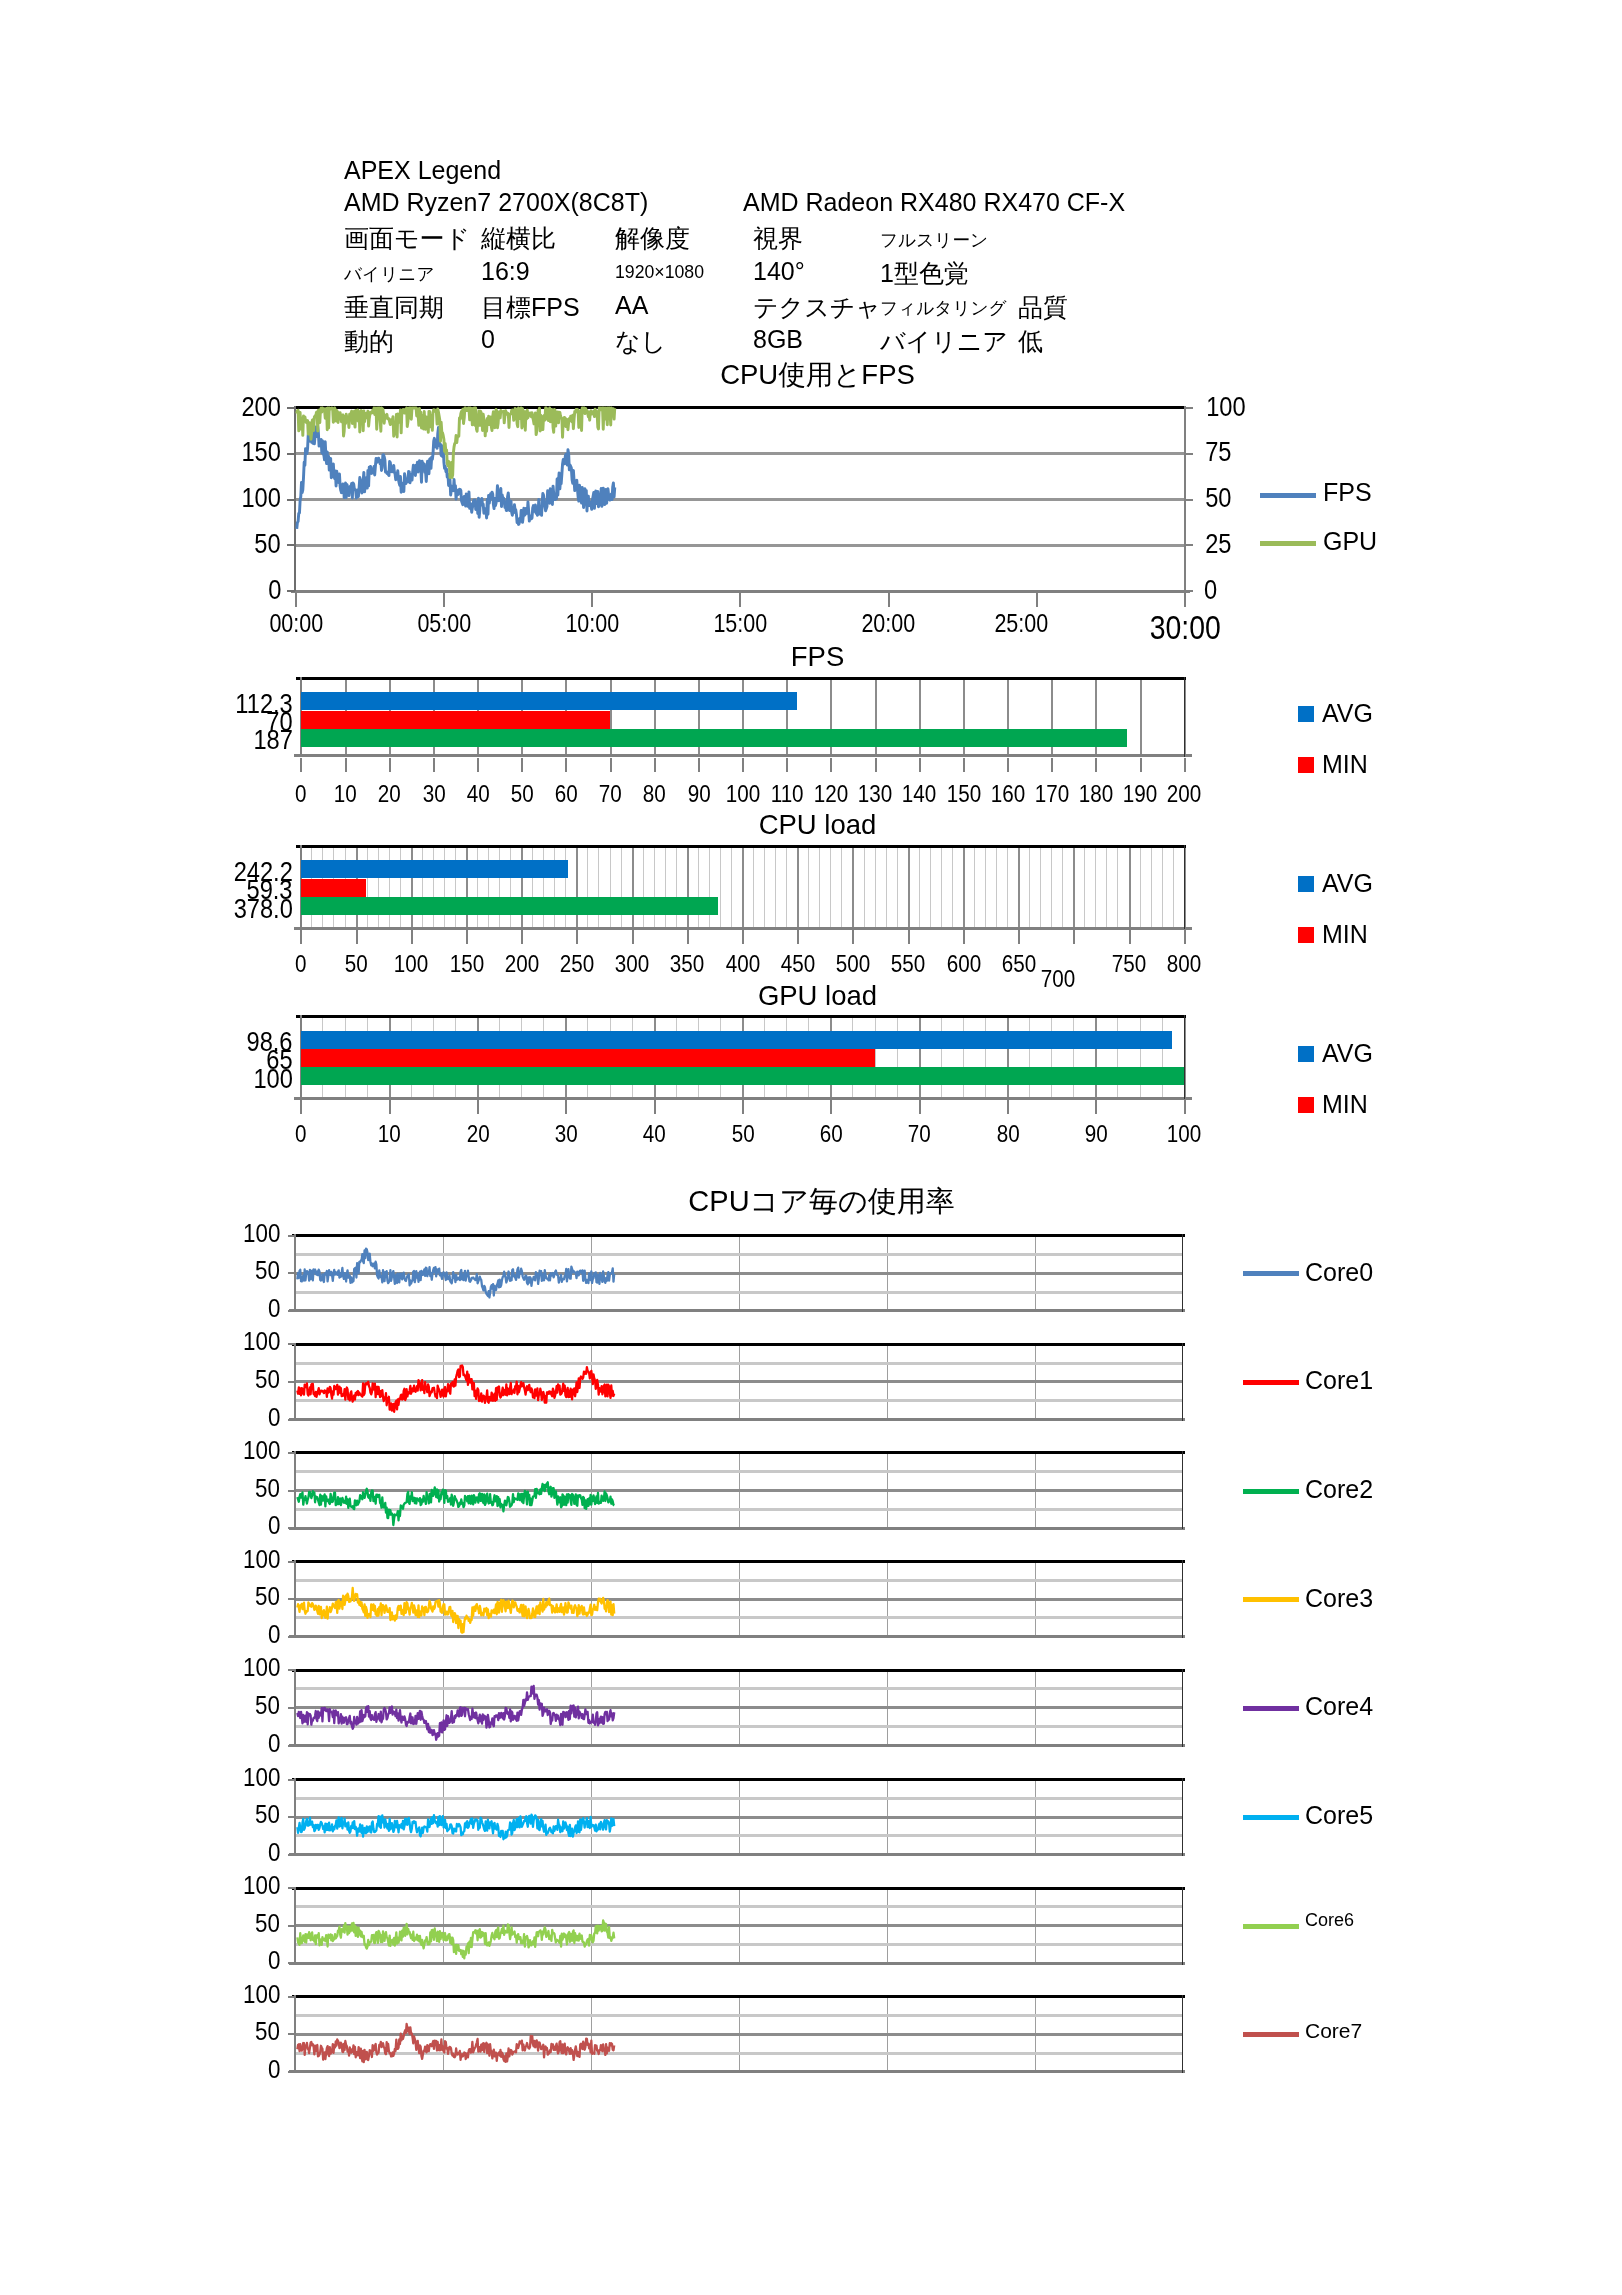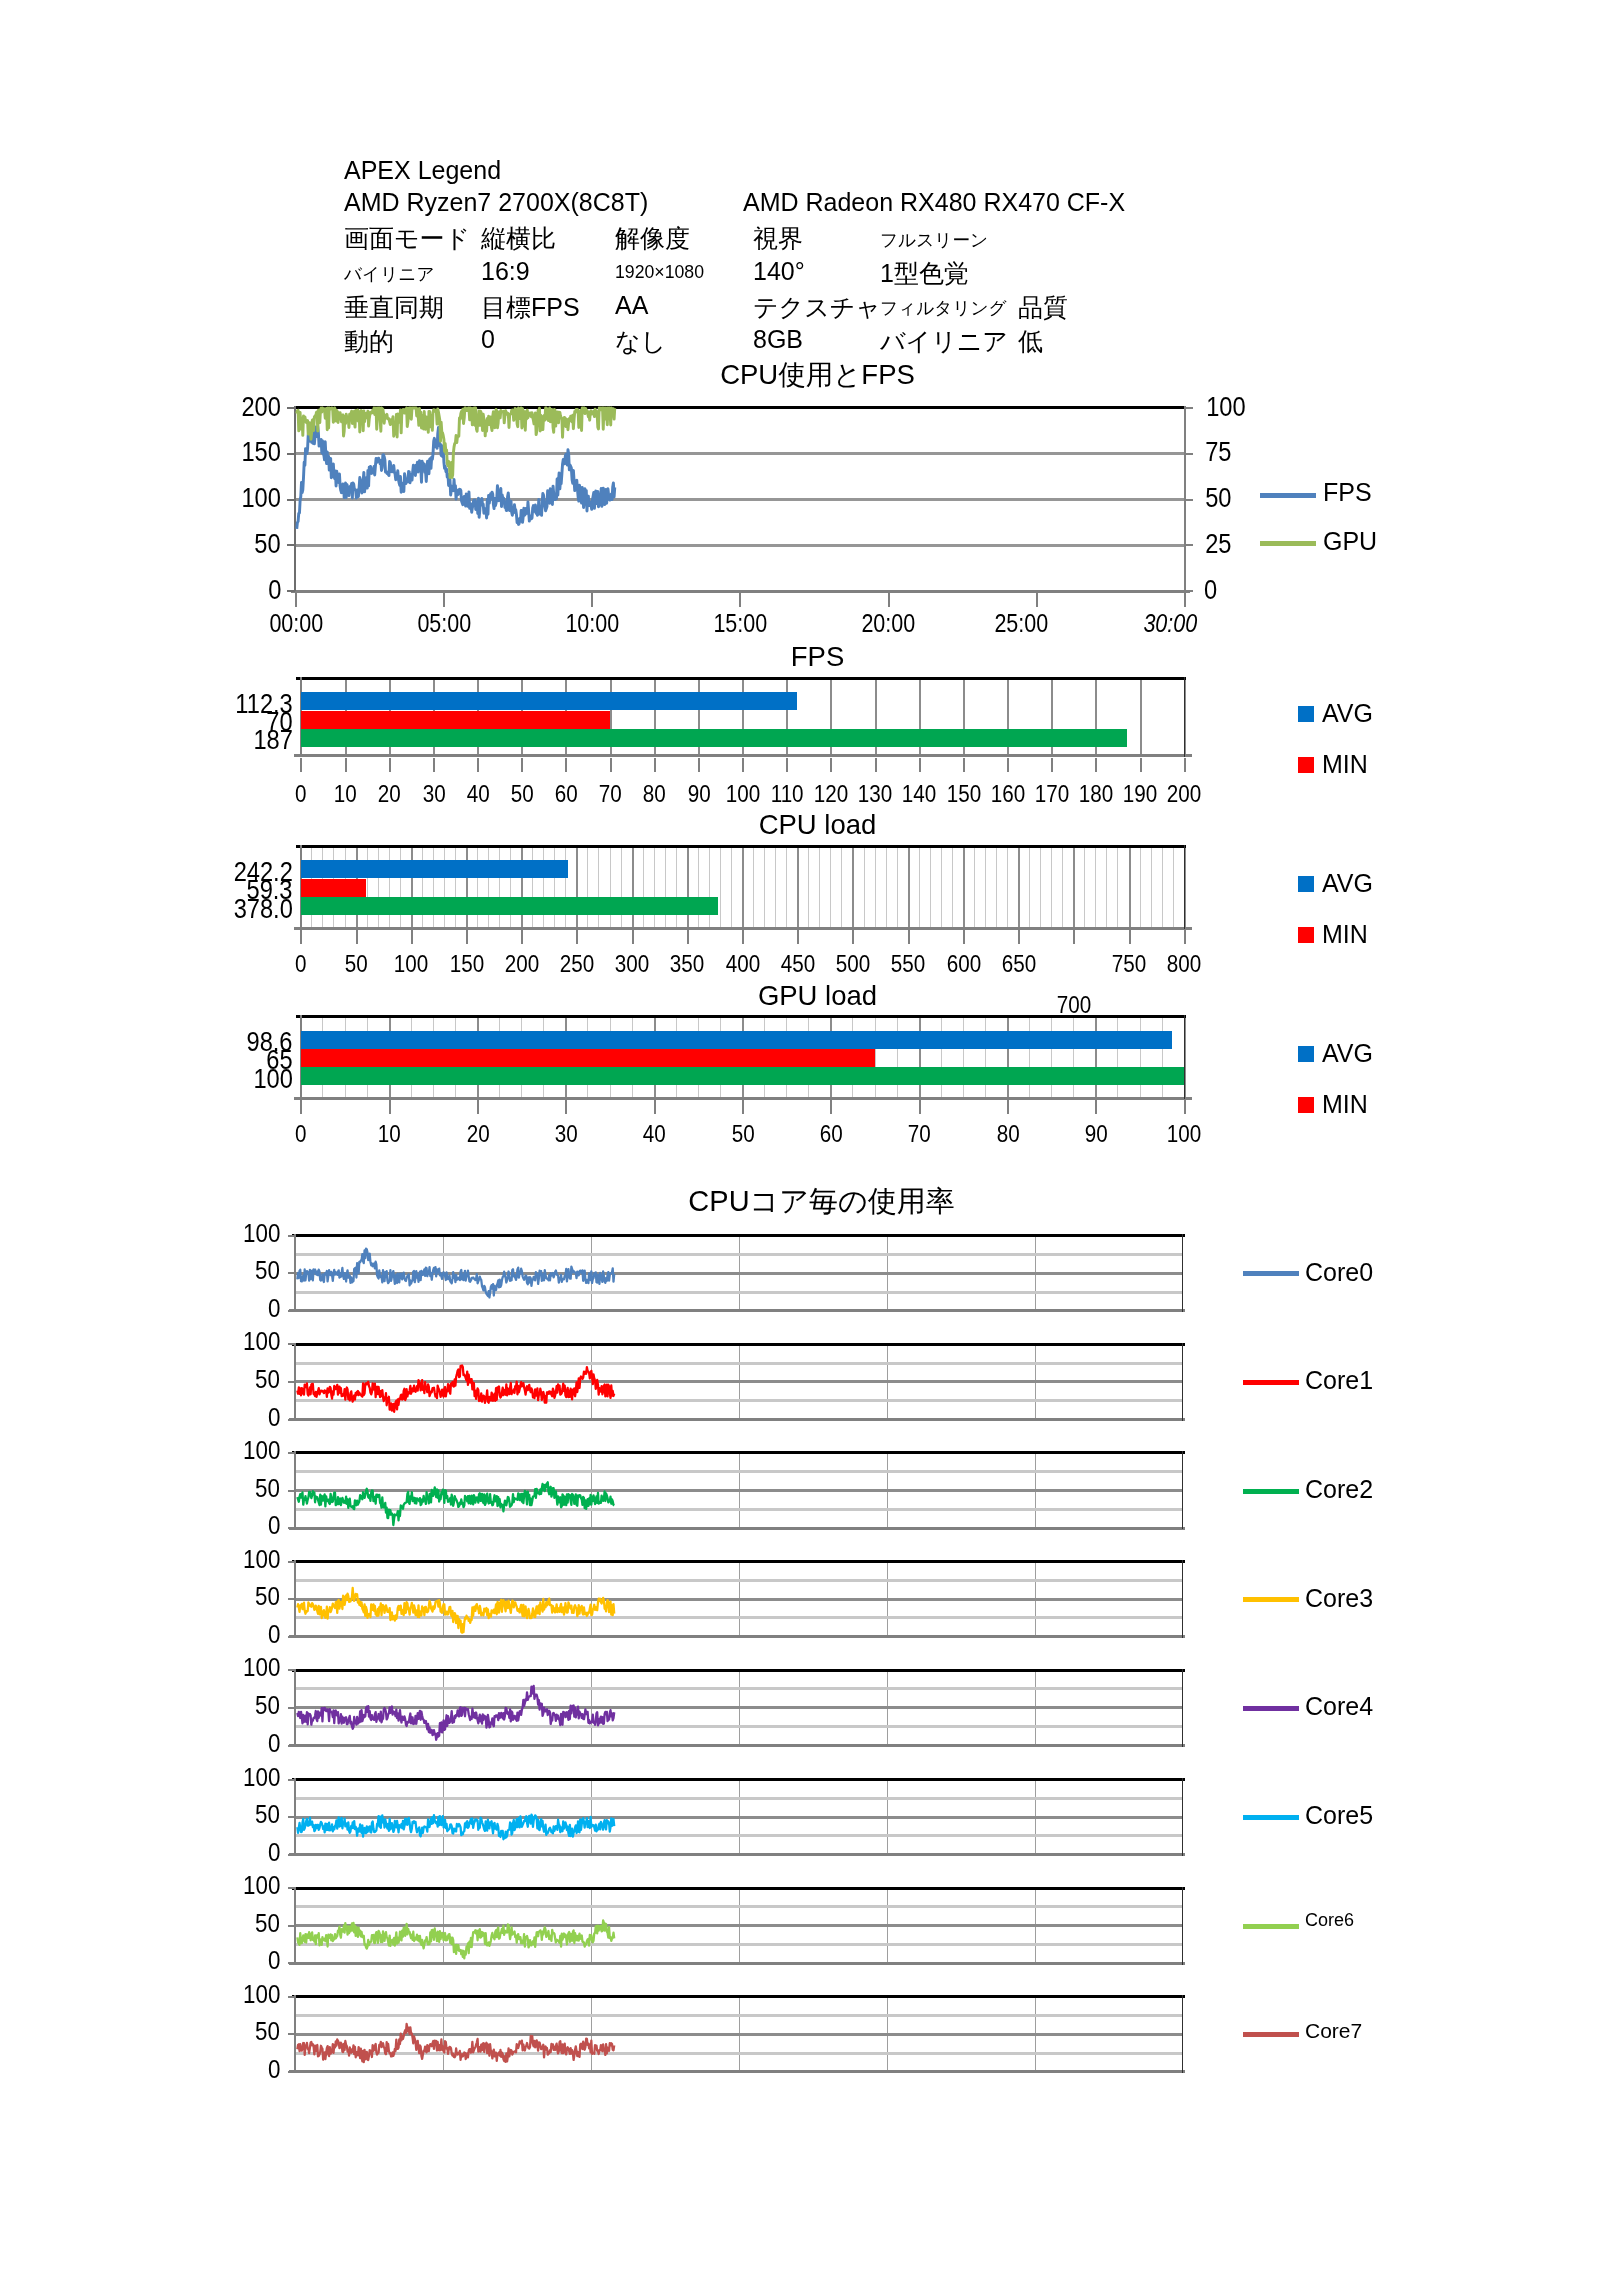--- a/index.html
+++ b/index.html
@@ -79,21 +79,21 @@
       <div class="txt" style="left: 1203px; top: 436px; font-size: 27.5px; width: 79px; text-align: left;"><span class="num">75</span></div>
       <div class="txt" style="left: 1203px; top: 482px; font-size: 27.5px; width: 79px; text-align: left;"><span class="num">50</span></div>
       <div class="txt" style="left: 1203px; top: 528px; font-size: 27.5px; width: 79px; text-align: left;"><span class="num">25</span></div>
       <div class="txt" style="left: 1203px; top: 574px; font-size: 27.5px; width: 79px; text-align: left;"><span class="num">0</span></div>
       <div class="txt" style="left: 250px; top: 609px; font-size: 25px; width: 92px; text-align: center;"><span class="num">00:00</span></div>
       <div class="txt" style="left: 398px; top: 609px; font-size: 25px; width: 92px; text-align: center;"><span class="num">05:00</span></div>
       <div class="txt" style="left: 546px; top: 609px; font-size: 25px; width: 92px; text-align: center;"><span class="num">10:00</span></div>
       <div class="txt" style="left: 694px; top: 609px; font-size: 25px; width: 92px; text-align: center;"><span class="num">15:00</span></div>
       <div class="txt" style="left: 842px; top: 609px; font-size: 25px; width: 92px; text-align: center;"><span class="num">20:00</span></div>
       <div class="txt" style="left: 990px; top: 609px; font-size: 25px; width: 92px; "><span class="num">25:00</span></div>
-      <div class="txt" style="left: 1139px; top: 609px; font-size: 25px; width: 92px;  font-style: italic;"><span class="num">30:00</span></div>
+      <div class="txt" style="left: 1139px; top: 609px; font-size: 33px; width: 92px; text-align: center;"><span class="num">30:00</span></div>
       <div class="hline" style="left: 1260px; top: 493px; width: 56px; height: 4.6px; background: rgb(79, 129, 189);"></div>
       <div class="txt" style="left: 1323px; top: 478px; font-size: 25px;"><span class="">FPS</span></div>
       <div class="hline" style="left: 1260px; top: 541px; width: 56px; height: 4.6px; background: rgb(155, 187, 89);"></div>
       <div class="txt" style="left: 1323px; top: 527px; font-size: 25px;"><span class="">GPU</span></div>
       <svg width="889" height="183" style="left: 296px; top: 408px;" viewBox="0 0 1358 280">
         <polyline points="0.0,184.8 1.0,175.2 2.1,173.6 3.1,161.1 4.2,160.7 5.2,141.2 6.2,135.6 7.3,113.9 8.3,129.5 9.3,125.4 10.4,106.0 11.4,83.1 12.5,87.6 13.5,62.2 14.5,66.5 15.6,69.7 16.6,62.2 17.6,41.1 18.7,51.2 19.7,46.1 20.8,27.7 21.8,44.7 22.8,52.5 23.9,33.2 24.9,54.1 25.9,36.3 27.0,54.9 28.0,42.6 29.1,28.9 30.1,43.7 31.1,33.9 32.2,28.6 33.2,39.0 34.2,58.3 35.3,55.9 36.3,57.5 37.4,48.1 38.4,68.5 39.4,50.0 40.5,70.5 41.5,71.9 42.5,79.4 43.6,51.6 44.6,72.4 45.7,85.0 46.7,67.2 47.7,84.8 48.8,73.9 49.8,95.0 50.8,89.3 51.9,77.1 52.9,106.6 54.0,105.1 55.0,95.8 56.0,85.6 57.1,104.3 58.1,108.1 59.1,96.3 60.2,119.3 61.2,96.8 62.3,105.2 63.3,108.4 64.3,114.0 65.4,101.1 66.4,119.7 67.4,126.1 68.5,129.6 69.5,125.1 70.6,116.1 71.6,117.7 72.6,137.1 73.7,136.8 74.7,114.7 75.7,137.0 76.8,117.0 77.8,119.7 78.9,122.2 79.9,134.0 80.9,122.3 82.0,119.8 83.0,120.0 84.0,115.7 85.1,137.6 86.1,114.6 87.2,116.7 88.2,123.8 89.2,124.5 90.3,126.7 91.3,137.7 92.3,131.4 93.4,125.2 94.4,135.3 95.5,121.5 96.5,106.4 97.5,110.2 98.6,118.0 99.6,130.0 100.6,128.4 101.7,110.6 102.7,98.6 103.8,128.2 104.8,116.7 105.8,107.0 106.9,111.1 107.9,122.6 108.9,95.7 110.0,119.2 111.0,90.5 112.1,98.6 113.1,89.3 114.1,100.2 115.2,99.8 116.2,93.1 117.2,99.0 118.3,89.6 119.3,102.4 120.4,88.7 121.4,77.3 122.4,83.5 123.5,77.7 124.5,77.2 125.5,76.8 126.6,82.2 127.6,85.4 128.7,80.3 129.7,95.6 130.7,91.6 131.8,71.8 132.8,71.5 133.8,74.4 134.9,79.6 135.9,98.1 137.0,97.1 138.0,100.0 139.0,100.5 140.1,101.6 141.1,103.4 142.1,81.8 143.2,83.5 144.2,91.2 145.3,97.4 146.3,92.7 147.3,97.6 148.4,87.8 149.4,97.5 150.4,100.5 151.5,109.7 152.5,104.6 153.6,102.5 154.6,96.0 155.6,109.3 156.7,114.8 157.7,118.5 158.7,104.9 159.8,128.8 160.8,127.6 161.9,117.5 162.9,114.8 163.9,127.8 165.0,100.5 166.0,106.6 167.0,115.5 168.1,111.5 169.1,112.9 170.2,112.9 171.2,97.1 172.2,97.7 173.3,114.4 174.3,106.5 175.3,101.2 176.4,110.2 177.4,97.8 178.5,87.4 179.5,93.5 180.5,90.1 181.6,103.2 182.6,87.6 183.6,90.5 184.7,82.9 185.7,97.8 186.8,92.0 187.8,80.8 188.8,82.6 189.9,92.2 190.9,113.5 191.9,81.5 193.0,86.6 194.0,90.5 195.1,85.6 196.1,98.5 197.1,97.1 198.2,112.4 199.2,94.1 200.2,81.4 201.3,88.2 202.3,100.6 203.4,78.5 204.4,77.3 205.4,92.4 206.5,75.2 207.5,78.6 208.5,70.4 209.6,50.6 210.6,46.4 211.7,59.3 212.7,51.6 213.7,49.9 214.8,61.6 215.8,39.4 216.9,29.8 217.9,44.0 218.9,58.1 220.0,55.6 221.0,72.5 222.0,73.4 223.1,74.0 224.1,57.6 225.2,83.3 226.2,92.3 227.2,89.4 228.3,97.4 229.3,93.6 230.3,105.6 231.4,101.2 232.4,118.5 233.5,106.3 234.5,110.1 235.5,133.1 236.6,124.9 237.6,119.9 238.6,125.7 239.7,126.5 240.7,109.5 241.8,125.1 242.8,118.7 243.8,139.4 244.9,128.2 245.9,125.7 246.9,132.4 248.0,125.5 249.0,124.4 250.1,124.5 251.1,126.1 252.1,142.1 253.2,145.2 254.2,147.9 255.2,139.5 256.3,135.4 257.3,142.6 258.4,150.0 259.4,131.5 260.4,147.6 261.5,150.1 262.5,149.2 263.5,128.3 264.6,153.5 265.6,146.9 266.7,146.9 267.7,159.5 268.7,152.8 269.8,147.1 270.8,141.0 271.8,147.3 272.9,140.8 273.9,155.2 275.0,145.0 276.0,143.4 277.0,161.4 278.1,138.2 279.1,167.2 280.1,156.5 281.2,141.1 282.2,148.6 283.3,138.5 284.3,148.3 285.3,147.1 286.4,161.0 287.4,158.1 288.4,157.8 289.5,153.6 290.5,168.3 291.6,139.7 292.6,162.6 293.6,133.7 294.7,145.4 295.7,136.4 296.7,131.2 297.8,138.3 298.8,128.7 299.9,131.6 300.9,147.2 301.9,153.9 303.0,138.3 304.0,149.2 305.0,145.5 306.1,138.3 307.1,118.9 308.2,130.6 309.2,141.8 310.2,137.5 311.3,135.6 312.3,123.2 313.3,150.8 314.4,133.2 315.4,138.8 316.5,137.9 317.5,140.4 318.5,152.2 319.6,144.6 320.6,156.8 321.6,156.8 322.7,134.9 323.7,129.9 324.8,144.6 325.8,157.0 326.8,148.9 327.9,142.6 328.9,159.9 329.9,164.1 331.0,157.1 332.0,159.9 333.1,148.1 334.1,155.9 335.1,155.8 336.2,163.3 337.2,175.2 338.2,170.2 339.3,178.1 340.3,177.0 341.4,168.5 342.4,173.2 343.4,156.6 344.5,157.0 345.5,174.9 346.5,166.4 347.6,153.2 348.6,164.1 349.7,162.8 350.7,153.6 351.7,155.3 352.8,161.2 353.8,143.7 354.8,156.5 355.9,173.1 356.9,164.7 358.0,165.6 359.0,169.5 360.0,168.2 361.1,152.9 362.1,149.3 363.1,151.0 364.2,158.2 365.2,148.5 366.3,161.2 367.3,157.0 368.3,164.1 369.4,159.0 370.4,139.9 371.4,162.4 372.5,158.3 373.5,157.8 374.6,164.2 375.6,143.4 376.6,130.8 377.7,133.6 378.7,143.5 379.7,150.7 380.8,157.3 381.8,154.3 382.9,150.7 383.9,126.6 384.9,140.7 386.0,132.5 387.0,145.6 388.0,123.6 389.1,141.7 390.1,132.1 391.2,147.6 392.2,119.5 393.2,131.2 394.3,131.2 395.3,140.2 396.3,131.5 397.4,138.9 398.4,108.6 399.5,133.3 400.5,112.3 401.5,99.3 402.6,123.6 403.6,110.1 404.6,115.6 405.7,100.9 406.7,86.1 407.8,78.8 408.8,82.2 409.8,85.4 410.9,73.9 411.9,70.9 412.9,81.1 414.0,87.2 415.0,63.8 416.1,70.6 417.1,94.6 418.1,87.0 419.2,89.3 420.2,91.9 421.3,109.7 422.3,115.2 423.3,95.4 424.4,112.0 425.4,126.3 426.4,113.4 427.5,111.2 428.5,110.6 429.6,125.1 430.6,136.6 431.6,142.5 432.7,118.1 433.7,141.4 434.7,132.9 435.8,145.4 436.8,121.6 437.9,130.1 438.9,152.2 439.9,143.4 441.0,123.5 442.0,146.5 443.0,126.1 444.1,157.6 445.1,137.5 446.2,134.9 447.2,149.4 448.2,143.4 449.3,149.1 450.3,148.5 451.3,155.0 452.4,140.9 453.4,135.3 454.5,129.3 455.5,153.6 456.5,141.1 457.6,126.9 458.6,138.8 459.6,146.1 460.7,127.9 461.7,151.0 462.8,148.0 463.8,144.6 464.8,138.7 465.9,123.0 466.9,150.5 467.9,133.0 469.0,122.8 470.0,129.4 471.1,147.8 472.1,142.7 473.1,124.7 474.2,145.6 475.2,135.5 476.2,123.6 477.3,134.5 478.3,138.6 479.4,140.8 480.4,134.4 481.4,131.6 482.5,139.9 483.5,120.8 484.5,114.6 485.6,135.9 486.6,121.4" fill="none" stroke="#4F81BD" stroke-width="4.5" stroke-linejoin="round"></polyline>
         <polyline points="0.0,8.6 1.0,3.9 2.1,3.5 3.1,35.0 4.2,10.9 5.2,6.8 6.2,32.2 7.3,15.9 8.3,15.1 9.3,41.9 10.4,12.1 11.4,19.2 12.5,13.5 13.5,18.9 14.5,22.0 15.6,21.7 16.6,19.3 17.6,39.9 18.7,39.5 19.7,22.7 20.8,30.1 21.8,47.7 22.8,37.3 23.9,18.5 24.9,17.6 25.9,34.3 27.0,13.8 28.0,12.1 29.1,13.3 30.1,6.9 31.1,5.8 32.2,35.1 33.2,3.5 34.2,22.2 35.3,22.3 36.3,2.8 37.4,0.0 38.4,6.2 39.4,0.0 40.5,1.5 41.5,1.7 42.5,1.3 43.6,15.7 44.6,11.2 45.7,0.6 46.7,33.3 47.7,0.0 48.8,30.4 49.8,0.0 50.8,1.9 51.9,1.1 52.9,0.3 54.0,0.0 55.0,1.3 56.0,21.8 57.1,19.3 58.1,0.0 59.1,3.2 60.2,19.8 61.2,3.6 62.3,5.8 63.3,22.1 64.3,7.1 65.4,16.5 66.4,7.4 67.4,13.8 68.5,20.9 69.5,11.3 70.6,10.5 71.6,42.9 72.6,35.6 73.7,12.4 74.7,23.6 75.7,9.7 76.8,15.0 77.8,13.7 78.9,18.1 79.9,29.8 80.9,9.7 82.0,13.3 83.0,9.7 84.0,4.9 85.1,23.7 86.1,5.9 87.2,5.5 88.2,19.1 89.2,29.2 90.3,3.6 91.3,18.9 92.3,5.1 93.4,3.0 94.4,20.2 95.5,6.8 96.5,36.6 97.5,5.2 98.6,3.9 99.6,17.4 100.6,8.1 101.7,34.8 102.7,4.5 103.8,20.7 104.8,7.8 105.8,10.1 106.9,15.1 107.9,9.5 108.9,4.8 110.0,27.7 111.0,16.5 112.1,8.8 113.1,6.5 114.1,6.3 115.2,7.6 116.2,3.6 117.2,4.8 118.3,0.0 119.3,9.9 120.4,1.9 121.4,0.0 122.4,32.5 123.5,9.3 124.5,0.0 125.5,15.4 126.6,0.0 127.6,18.4 128.7,35.5 129.7,0.0 130.7,0.6 131.8,1.9 132.8,8.3 133.8,23.3 134.9,11.1 135.9,13.2 137.0,11.1 138.0,9.8 139.0,16.4 140.1,16.4 141.1,16.3 142.1,20.8 143.2,25.4 144.2,20.2 145.3,17.7 146.3,19.1 147.3,13.4 148.4,43.1 149.4,33.8 150.4,21.1 151.5,39.8 152.5,10.0 153.6,44.3 154.6,9.2 155.6,12.4 156.7,11.0 157.7,21.8 158.7,2.9 159.8,38.1 160.8,7.2 161.9,3.0 162.9,2.3 163.9,5.2 165.0,7.8 166.0,2.2 167.0,6.2 168.1,0.0 169.1,28.3 170.2,20.5 171.2,0.3 172.2,15.2 173.3,0.0 174.3,0.0 175.3,17.2 176.4,0.0 177.4,0.0 178.5,0.0 179.5,0.0 180.5,0.0 181.6,0.0 182.6,0.0 183.6,12.1 184.7,1.3 185.7,10.1 186.8,26.5 187.8,0.9 188.8,12.9 189.9,6.6 190.9,30.5 191.9,18.6 193.0,11.1 194.0,32.1 195.1,5.4 196.1,24.9 197.1,32.5 198.2,13.6 199.2,18.9 200.2,22.2 201.3,37.2 202.3,5.2 203.4,5.4 204.4,28.6 205.4,10.8 206.5,12.5 207.5,34.2 208.5,6.6 209.6,2.7 210.6,5.3 211.7,3.3 212.7,3.7 213.7,6.6 214.8,24.7 215.8,1.6 216.9,6.5 217.9,12.1 218.9,18.3 220.0,50.9 221.0,21.8 222.0,36.7 223.1,38.1 224.1,42.0 225.2,48.3 226.2,66.4 227.2,54.3 228.3,69.9 229.3,64.3 230.3,85.0 231.4,88.6 232.4,81.7 233.5,85.5 234.5,106.4 235.5,86.1 236.6,83.4 237.6,106.4 238.6,102.4 239.7,68.6 240.7,59.5 241.8,54.0 242.8,53.7 243.8,42.1 244.9,52.9 245.9,44.1 246.9,42.6 248.0,43.1 249.0,15.3 250.1,17.1 251.1,8.8 252.1,5.2 253.2,14.4 254.2,1.7 255.2,23.7 256.3,15.0 257.3,0.0 258.4,0.0 259.4,4.0 260.4,3.9 261.5,3.8 262.5,0.0 263.5,0.0 264.6,18.2 265.6,0.0 266.7,17.5 267.7,1.1 268.7,25.8 269.8,0.9 270.8,24.1 271.8,0.0 272.9,26.5 273.9,0.0 275.0,32.3 276.0,35.6 277.0,16.6 278.1,16.5 279.1,4.6 280.1,26.6 281.2,4.8 282.2,7.0 283.3,15.3 284.3,34.4 285.3,9.7 286.4,17.1 287.4,20.0 288.4,42.6 289.5,19.8 290.5,35.6 291.6,15.9 292.6,25.6 293.6,12.7 294.7,25.4 295.7,16.0 296.7,14.0 297.8,29.2 298.8,34.5 299.9,12.9 300.9,5.7 301.9,11.5 303.0,30.1 304.0,10.1 305.0,2.4 306.1,5.2 307.1,30.3 308.2,22.9 309.2,6.0 310.2,6.5 311.3,15.1 312.3,3.8 313.3,5.6 314.4,5.9 315.4,5.5 316.5,5.1 317.5,22.7 318.5,11.6 319.6,4.0 320.6,7.5 321.6,9.6 322.7,7.9 323.7,8.8 324.8,29.8 325.8,10.9 326.8,9.3 327.9,8.9 328.9,3.7 329.9,3.2 331.0,5.1 332.0,18.9 333.1,14.6 334.1,0.7 335.1,1.2 336.2,8.6 337.2,24.4 338.2,28.6 339.3,0.0 340.3,2.7 341.4,16.2 342.4,8.8 343.4,0.0 344.5,30.7 345.5,1.2 346.5,5.6 347.6,27.7 348.6,6.0 349.7,34.0 350.7,5.5 351.7,16.7 352.8,3.3 353.8,14.9 354.8,10.2 355.9,9.9 356.9,7.5 358.0,10.8 359.0,13.5 360.0,7.1 361.1,14.0 362.1,18.7 363.1,24.3 364.2,15.4 365.2,7.5 366.3,40.7 367.3,35.6 368.3,19.8 369.4,3.4 370.4,6.7 371.4,0.2 372.5,35.1 373.5,11.2 374.6,33.1 375.6,30.3 376.6,33.0 377.7,12.5 378.7,11.3 379.7,18.6 380.8,0.0 381.8,0.0 382.9,2.2 383.9,16.8 384.9,19.0 386.0,6.2 387.0,0.0 388.0,20.9 389.1,5.0 390.1,2.3 391.2,7.5 392.2,29.8 393.2,37.2 394.3,2.4 395.3,3.5 396.3,27.6 397.4,9.8 398.4,11.1 399.5,6.0 400.5,22.6 401.5,9.7 402.6,6.7 403.6,12.1 404.6,15.7 405.7,16.1 406.7,44.8 407.8,18.2 408.8,14.9 409.8,14.4 410.9,15.7 411.9,28.4 412.9,21.3 414.0,17.7 415.0,33.2 416.1,21.1 417.1,16.1 418.1,19.6 419.2,12.6 420.2,17.2 421.3,21.4 422.3,11.2 423.3,31.6 424.4,16.4 425.4,5.4 426.4,6.7 427.5,2.3 428.5,5.1 429.6,2.3 430.6,5.5 431.6,29.7 432.7,24.9 433.7,24.5 434.7,3.3 435.8,34.5 436.8,0.0 437.9,0.0 438.9,5.8 439.9,0.0 441.0,8.5 442.0,0.6 443.0,3.4 444.1,3.6 445.1,7.6 446.2,13.3 447.2,6.4 448.2,18.6 449.3,6.2 450.3,4.2 451.3,9.3 452.4,8.6 453.4,7.3 454.5,5.0 455.5,13.2 456.5,1.7 457.6,8.1 458.6,5.0 459.6,8.8 460.7,29.3 461.7,32.0 462.8,0.0 463.8,2.2 464.8,0.0 465.9,2.6 466.9,0.0 467.9,0.0 469.0,32.6 470.0,0.0 471.1,17.1 472.1,1.8 473.1,0.0 474.2,10.1 475.2,25.5 476.2,0.0 477.3,3.5 478.3,0.0 479.4,4.3 480.4,26.0 481.4,0.0 482.5,1.1 483.5,5.8 484.5,1.2 485.6,16.9 486.6,0.3" fill="none" stroke="#9BBB59" stroke-width="4.5" stroke-linejoin="round"></polyline>
       </svg>
       <div class="txt" style="left: 294px; top: 641px; font-size: 27.5px; width: 1047px; text-align: center;"><span class="">FPS</span></div>
       <div class="vline" style="left: 300px; top: 678px; width: 1.6px; height: 78px; background: rgb(140, 140, 140);"></div>
@@ -289,21 +289,21 @@
       <div class="txt" style="left: 486px; top: 950px; font-size: 24px; width: 72px; text-align: center;"><span class="num">200</span></div>
       <div class="txt" style="left: 541px; top: 950px; font-size: 24px; width: 72px; text-align: center;"><span class="num">250</span></div>
       <div class="txt" style="left: 596px; top: 950px; font-size: 24px; width: 72px; text-align: center;"><span class="num">300</span></div>
       <div class="txt" style="left: 651px; top: 950px; font-size: 24px; width: 72px; text-align: center;"><span class="num">350</span></div>
       <div class="txt" style="left: 707px; top: 950px; font-size: 24px; width: 72px; text-align: center;"><span class="num">400</span></div>
       <div class="txt" style="left: 762px; top: 950px; font-size: 24px; width: 72px; text-align: center;"><span class="num">450</span></div>
       <div class="txt" style="left: 817px; top: 950px; font-size: 24px; width: 72px; text-align: center;"><span class="num">500</span></div>
       <div class="txt" style="left: 872px; top: 950px; font-size: 24px; width: 72px; text-align: center;"><span class="num">550</span></div>
       <div class="txt" style="left: 928px; top: 950px; font-size: 24px; width: 72px; text-align: center;"><span class="num">600</span></div>
       <div class="txt" style="left: 983px; top: 950px; font-size: 24px; width: 72px; text-align: center;"><span class="num">650</span></div>
-      <div class="txt" style="left: 1038px; top: 991px; font-size: 24px; width: 72px; text-align: center;"><span class="num">700</span></div>
+      <div class="txt" style="left: 1038px; top: 965px; font-size: 24px; width: 72px; text-align: left;"><span class="num">700</span></div>
       <div class="txt" style="left: 1093px; top: 950px; font-size: 24px; width: 72px; text-align: center;"><span class="num">750</span></div>
       <div class="txt" style="left: 1148px; top: 950px; font-size: 24px; width: 72px; text-align: center;"><span class="num">800</span></div>
       <div class="abs" style="left: 1298px; top: 876px; width: 16.4px; height: 16.4px; background: rgb(0, 112, 198);"></div>
       <div class="txt" style="left: 1322px; top: 869px; font-size: 25px;"><span class="">AVG</span></div>
       <div class="abs" style="left: 1298px; top: 927px; width: 16.4px; height: 16.4px; background: rgb(255, 0, 0);"></div>
       <div class="txt" style="left: 1322px; top: 920px; font-size: 25px;"><span class="">MIN</span></div>
       <div class="txt" style="left: 294px; top: 980px; font-size: 27.5px; width: 1047px; text-align: center;"><span class="">GPU load</span></div>
       <div class="vline" style="left: 300px; top: 1016px; width: 1.6px; height: 82px; background: rgb(140, 140, 140);"></div>
       <div class="vline" style="left: 322px; top: 1016px; width: 1px; height: 82px; background: rgb(200, 200, 200);"></div>
       <div class="vline" style="left: 345px; top: 1016px; width: 1px; height: 82px; background: rgb(200, 200, 200);"></div>

